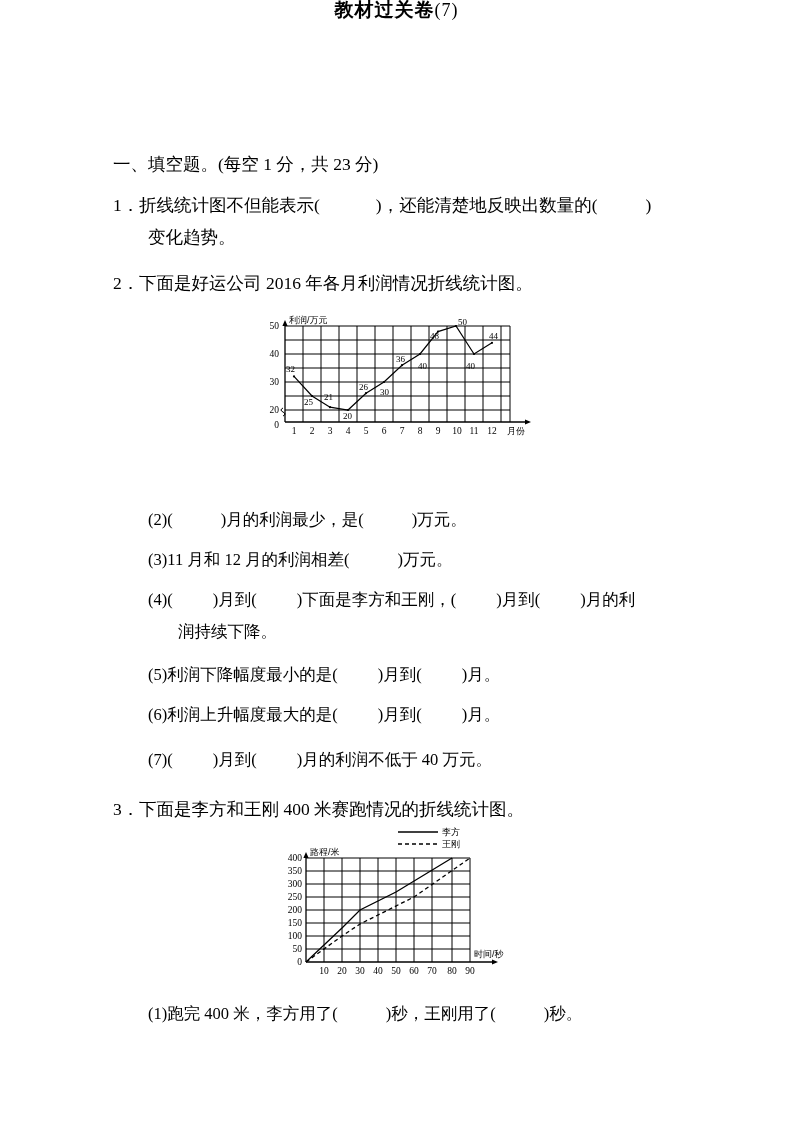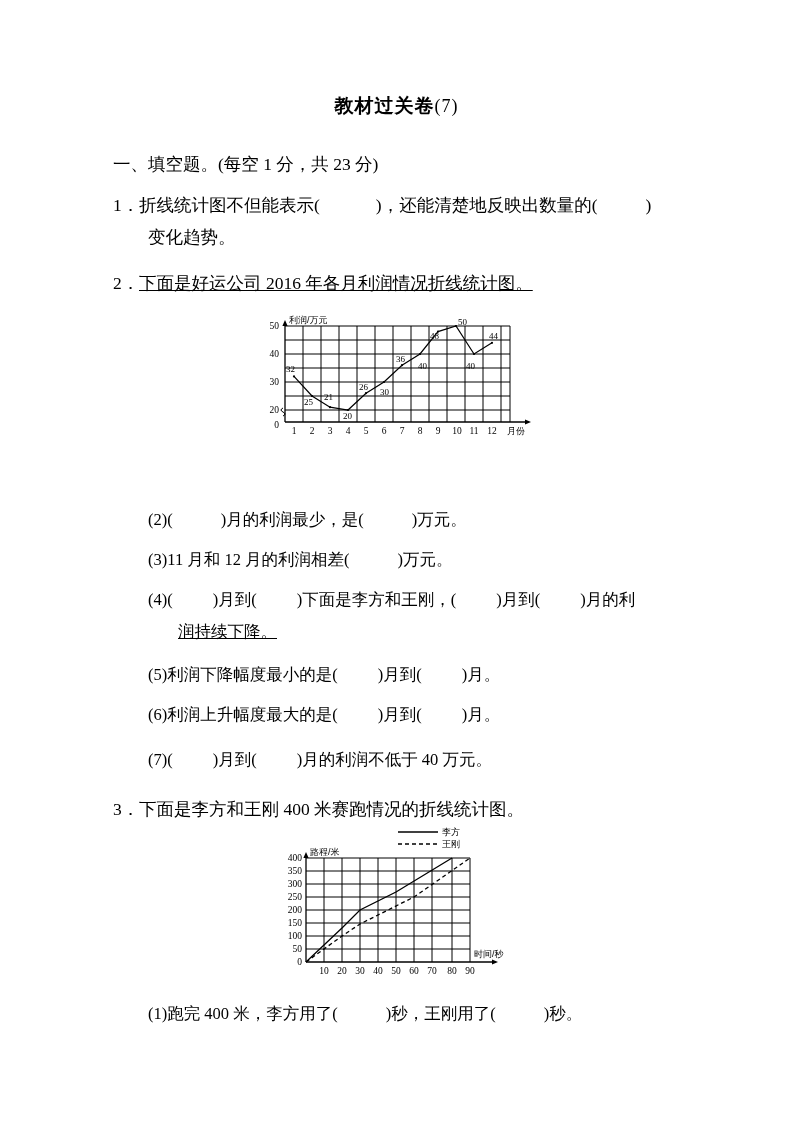--- a/index.html
+++ b/index.html
@@ -20,21 +20,20 @@
     width: 793px;
     height: 1122px;
     padding: 0;
   }
   .title {
     text-align: center;
     font-size: 19px;
     font-weight: bold;
     letter-spacing: 1px;
     margin: 0;
-    padding-top: 96px;
     line-height: 1;
   }
   .title .num {
     font-weight: normal;
     font-size: 18px;
   }
   .section-head {
     font-size: 17.5px;
     margin: 0;
     padding: 0;
@@ -102,21 +101,21 @@
     <span>教材过关卷</span><span class="num">(7)</span>
   </h1>
 
   <div class="section-head" style="top:152px;">一、填空题。(每空 1 分，共 23 分)</div>
 
   <div class="q" style="top:192px;">
     <span class="q-num">1．</span><span>折线统计图不但能表示(</span><span class="blank-lg"></span><span>)，还能清楚地反映出数量的(</span><span class="blank-md"></span><span>)</span>
   </div>
   <div class="q" style="top:224px; left:148px;">变化趋势。</div>
 
-  <div class="q" style="top:270px;text-decoration:underline;">
+  <div class="q" style="top:270px;">
     <span class="q-num">2．</span><span>下面是好运公司 2016 年各月利润情况折线统计图。</span>
   </div>
 
   <div class="chart1-wrap">
     <svg width="300" height="125" viewBox="0 0 300 125">
 
       <line x1="30" y1="10" x2="30" y2="108" stroke="#000" stroke-width="1.3"></line>
       <polygon points="30,6 27.4,12 32.6,12" fill="#000"></polygon>
 
       <line x1="30" y1="108" x2="272" y2="108" stroke="#000" stroke-width="1.3"></line>
@@ -203,21 +202,21 @@
   </div>
 
   <div class="sub" style="top:548px;">
     <span>(3)11 月和 12 月的利润相差(</span><span class="blank-md"></span><span>)万元。</span>
   </div>
 
   <div class="sub" style="top:588px;">
     <span>(4)(</span><span class="blank-sm"></span><span>)月到(</span><span class="blank-sm"></span><span>)下面是李方和王刚，(</span><span class="blank-sm"></span><span>)月到(</span><span class="blank-sm"></span><span>)月的利</span>
   </div>
 
-  <div class="sub indent2" style="top:620px;text-decoration:underline;">润持续下降。</div>
+  <div class="sub indent2" style="top:620px;">润持续下降。</div>
 
   <div class="sub" style="top:663px;">
     <span>(5)利润下降幅度最小的是(</span><span class="blank-sm"></span><span>)月到(</span><span class="blank-sm"></span><span>)月。</span>
   </div>
 
   <div class="sub" style="top:703px;">
     <span>(6)利润上升幅度最大的是(</span><span class="blank-sm"></span><span>)月到(</span><span class="blank-sm"></span><span>)月。</span>
   </div>
 
   <div class="sub" style="top:748px;">

